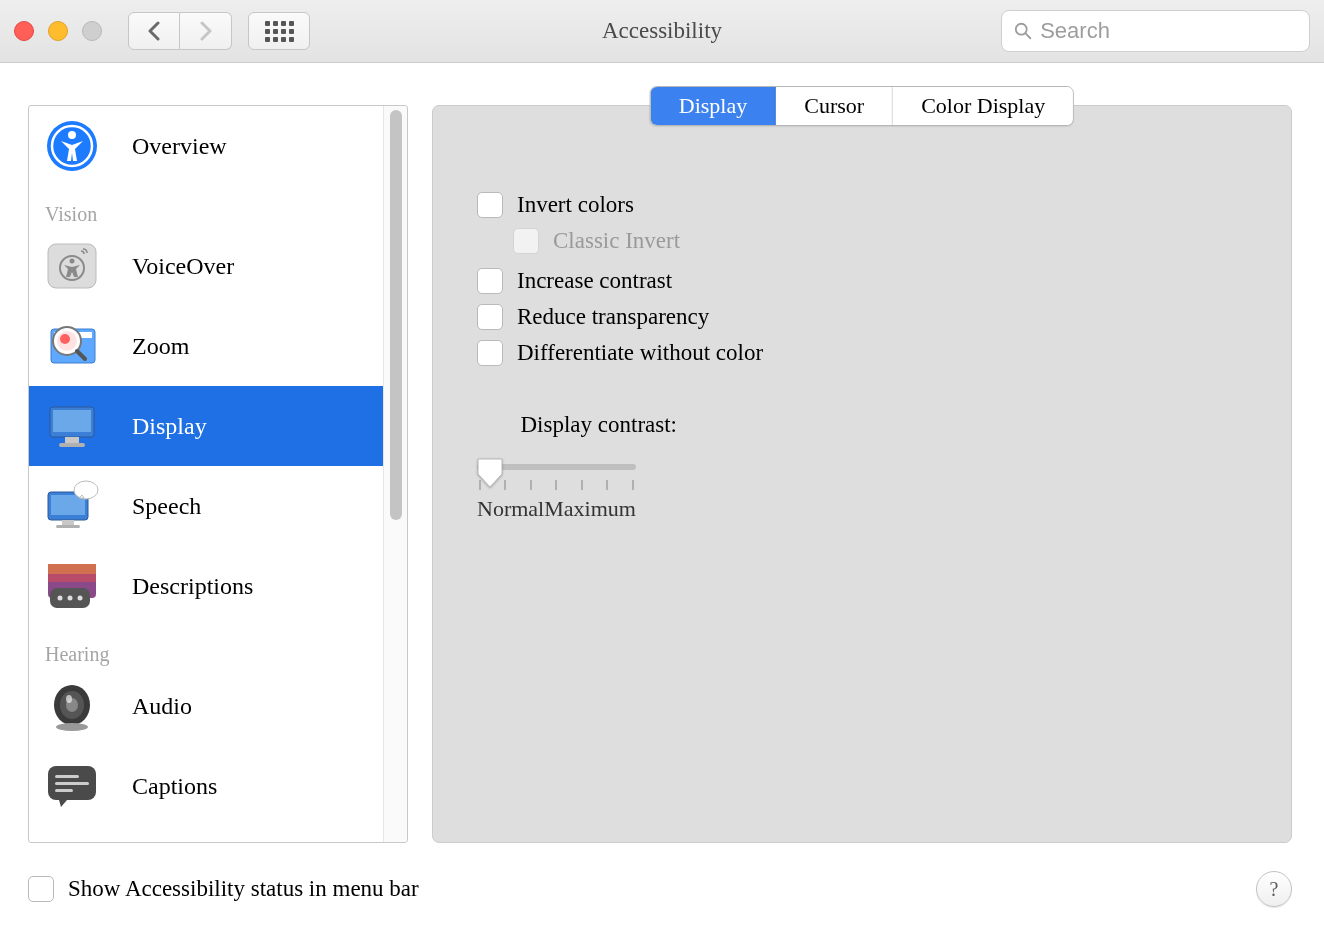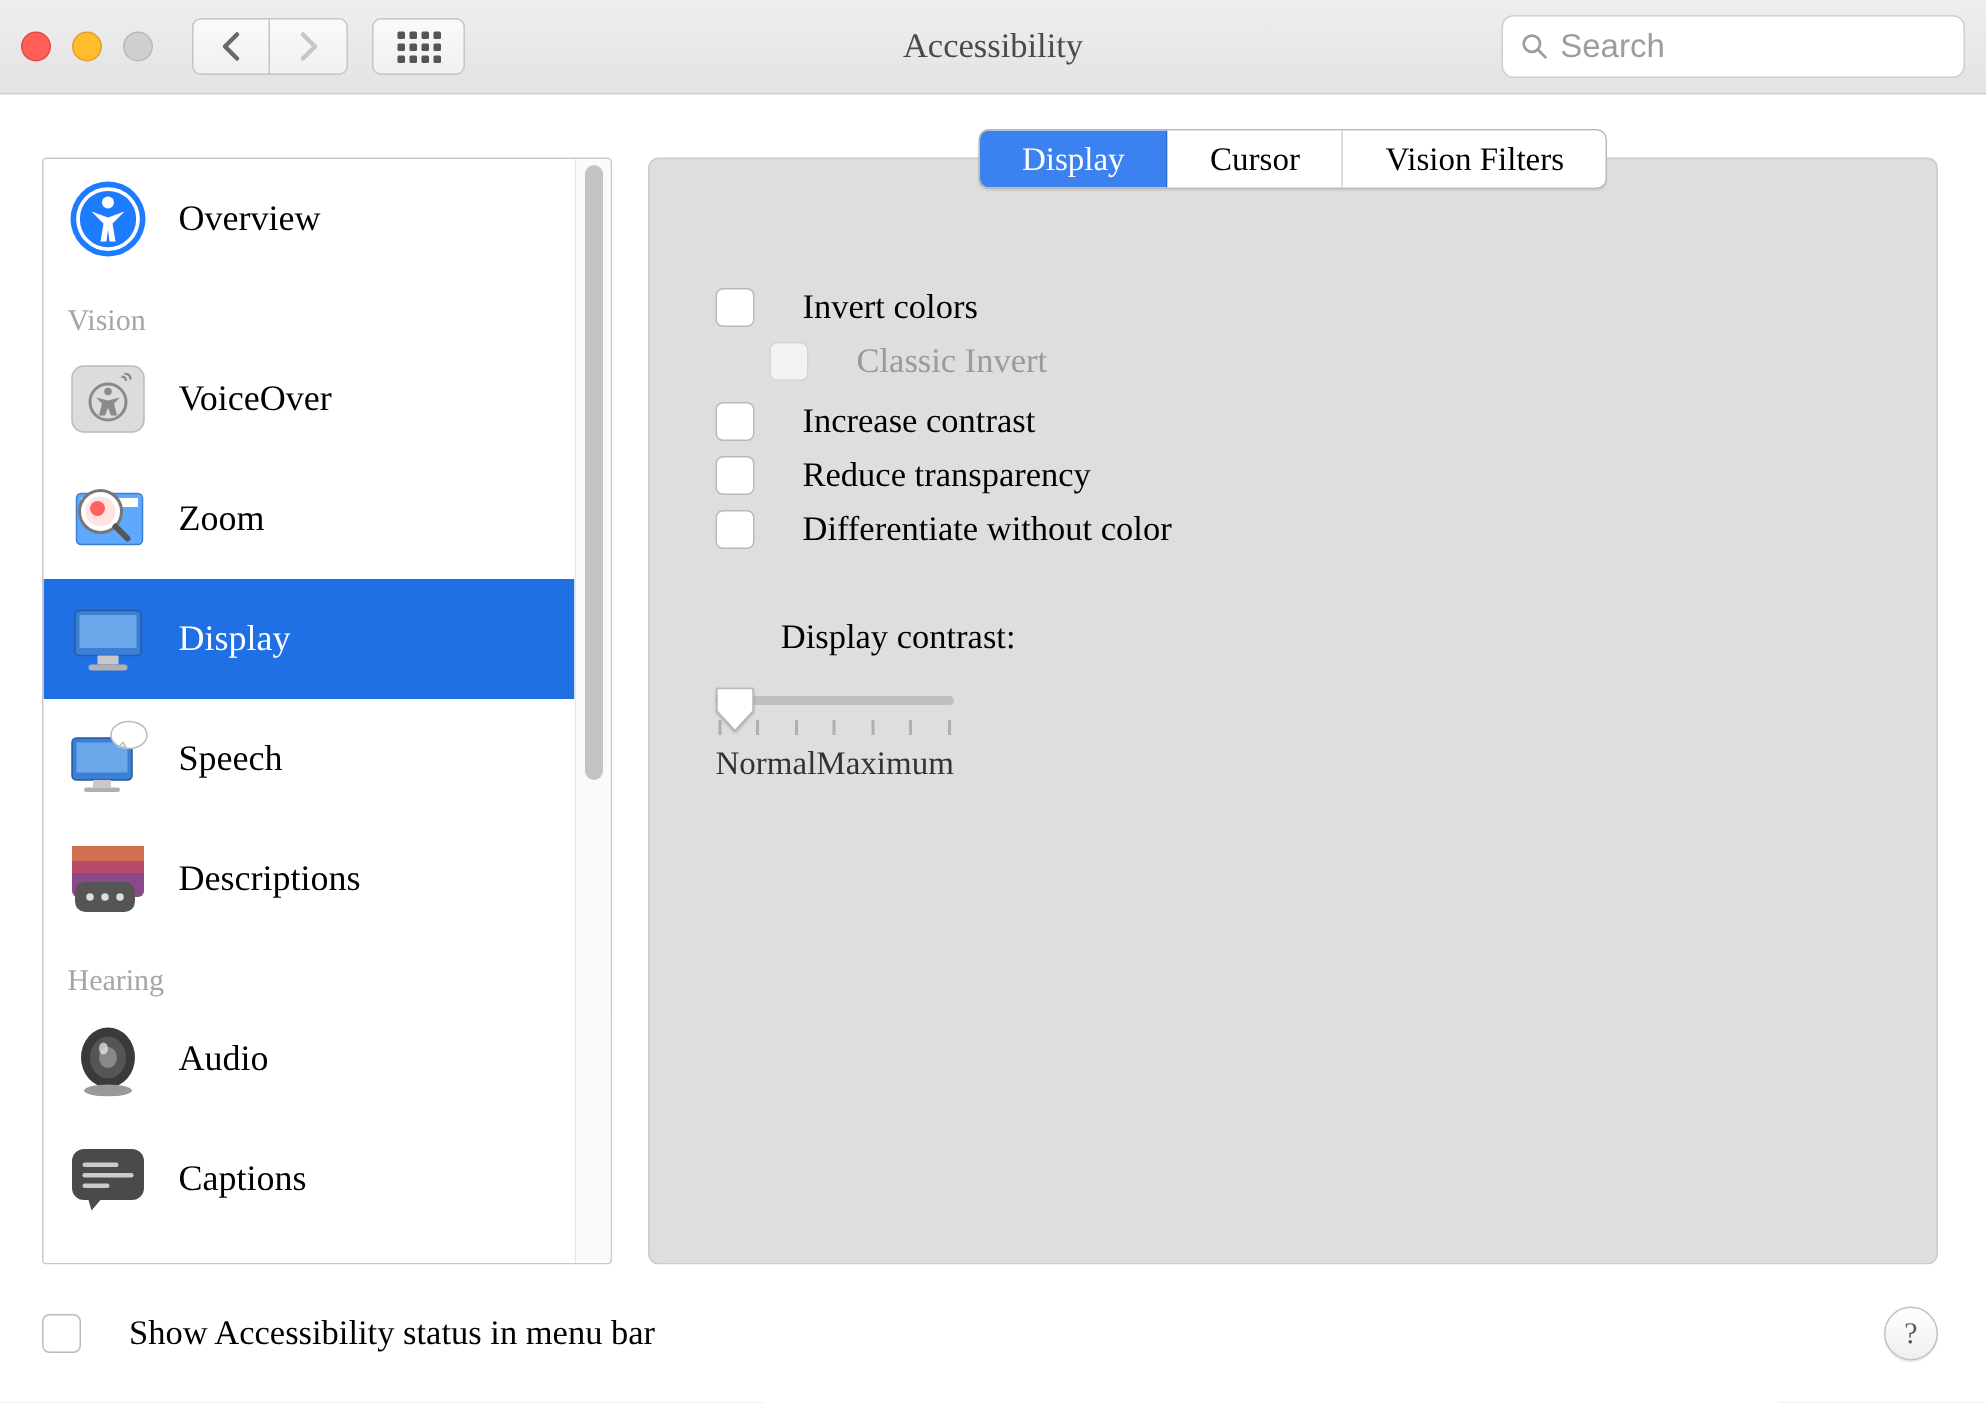--- a/index.html
+++ b/index.html
@@ -60,38 +60,38 @@
     .mag { width:20px; height:20px; }
 
     
     .content { display:flex; padding: 42px 32px 0 28px; gap: 24px; height: 780px; }
 
     
     .sidebar-shell { width: 380px; background:#fff; border:1px solid #c8c8c8; border-radius:3px; display:flex; }
     .sidebar { flex:1; overflow:hidden; }
     .scroll-track { width:24px; background:#fafafa; border-left:1px solid #e6e6e6; position:relative; border-top-right-radius:3px; border-bottom-right-radius:3px;}
     .scroll-thumb { position:absolute; top:4px; left:6px; width:12px; height:410px; background:#c4c4c4; border-radius:6px; }
-    .side-item { display:flex; align-items:center; gap:18px; padding: 10px 14px; height:80px; }
+    .side-item { display:flex; align-items:center; gap:31px; padding: 10px 14px; height:80px; }
     .side-item.selected { background:#1f6fe5; color:#fff; }
     .side-item .label { font-size:24px; }
     .side-section { padding: 10px 16px 0 16px; color:#a5a5a5; font-size:20px; height:40px; display:flex; align-items:flex-end; }
     .icon-box { width:58px; height:58px; display:flex; align-items:center; justify-content:center; }
 
     
     .panel { flex:1; border:1px solid #cccccc; border-radius:7px; background:#dedede; position:relative; }
     .seg-control {
       position:absolute; top:-20px; left:50%; transform:translateX(-50%);
       display:flex; border:1px solid #b7b7b7; border-radius:7px; overflow:hidden; background:#fff;
       box-shadow: 0 1px 1px rgba(0,0,0,0.08);
     }
     .seg { padding: 6px 28px; font-size:22px; border-right:1px solid #cfcfcf; background:#fff; }
     .seg:last-child { border-right:none; }
     .seg.active { background:#3b82f0; color:#fff; border-right:1px solid #2a66c8;}
     .panel-inner { padding: 86px 44px 40px 44px; }
-    .chk-row { display:flex; align-items:center; gap:32px; margin-bottom:10px; font-size:23px; }
+    .chk-row { display:flex; align-items:center; gap:14px; margin-bottom:10px; font-size:23px; }
     .chk { width:26px; height:26px; background:#fff; border:1px solid #b9b9b9; border-radius:5px; }
     .chk-row.indent { padding-left:36px; color:#9a9a9a; margin-top:6px; margin-bottom:14px;}
     .chk-row.indent .chk { background:#f2f2f2; border-color:#d4d4d4;}
     .slider-block { margin-top: 46px; }
     .slider-row { display:flex; align-items:flex-start; gap:20px;flex-direction:column; }
     .slider-label { font-size:23px; padding-top:0px; min-width:200px; text-align:right; }
     .slider-wrap { flex:1; max-width:440px; position:relative; padding-top:6px;}
     .track { height:6px; background:#bfbfbf; border-radius:3px; position:relative; }
     .ticks { display:flex; justify-content:space-between; margin-top:10px; padding:0 2px;}
     .ticks span { width:2px; height:10px; background:#b0b0b0; display:block; }
@@ -262,21 +262,21 @@
     </div>
     <div class="scroll-track">
       <div class="scroll-thumb"></div>
     </div>
   </div>
 
   <div class="panel">
     <div class="seg-control">
       <div class="seg active">Display</div>
       <div class="seg">Cursor</div>
-      <div class="seg">Vision Filters</div>
+      <div class="seg">Color Display</div>
     </div>
     <div class="panel-inner">
       <div class="chk-row">
         <div class="chk"></div>
         <span>Invert colors</span>
       </div>
       <div class="chk-row indent">
         <div class="chk"></div>
         <span>Classic Invert</span>
       </div>

